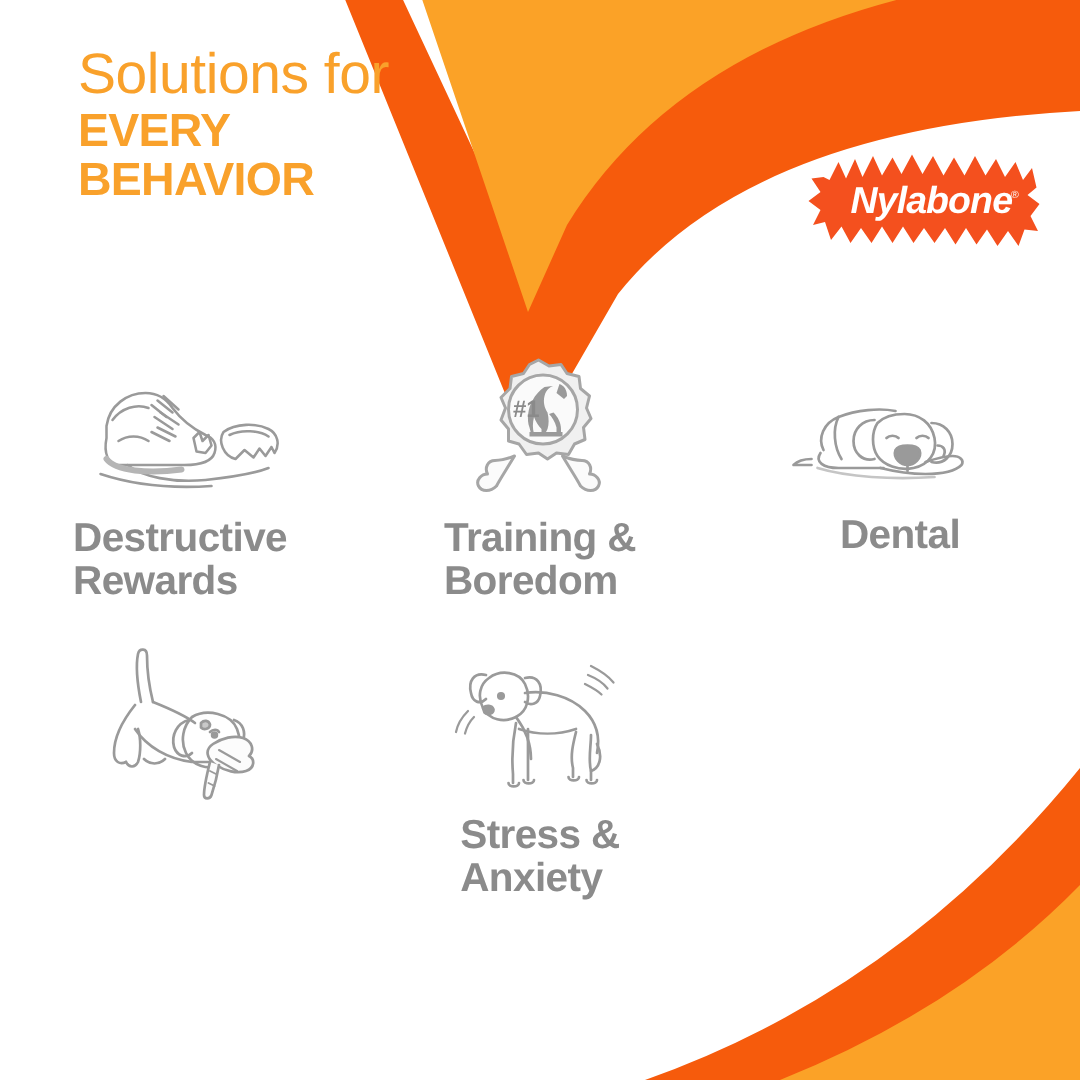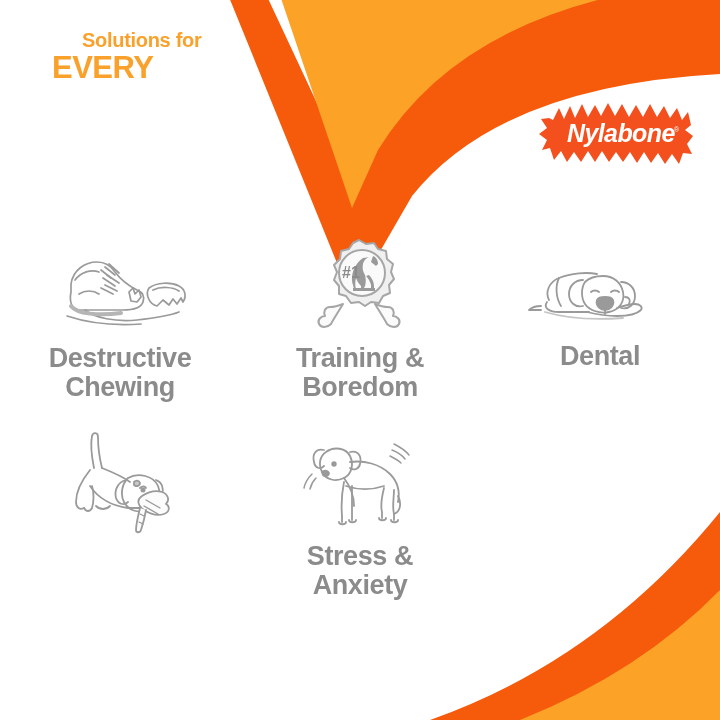--- a/index.html
+++ b/index.html
@@ -29,26 +29,25 @@
   }
 
   
   .headline {
     position: absolute;
     left: 52px;
     top: 30px;
     width: 330px;
   }
   .headline .line1 {
-    font-size: 20px;
-    font-weight: bold;
+    font-size: 38px;
+    font-weight: normal;
     line-height: 1.08;
     letter-spacing: -0.3px;
     white-space: nowrap;
-    margin-left: 30px;
   }
   .headline .line2,
   .headline .line3 {
     font-size: 31px;
     font-weight: bold;
     line-height: 1.06;
     letter-spacing: -0.5px;
     white-space: nowrap;
   }
 
@@ -82,21 +81,20 @@
   }
   .cell .art {
     height: 98px;
     display: flex;
     align-items: flex-end;
     justify-content: center;
   }
   .cell .art svg { display: block; }
   .cell .caption {
     margin-top: 8px;
-    text-align: center;
     color: #8b8b8b;
     font-weight: bold;
     font-size: 27px;
     line-height: 1.08;
     letter-spacing: -0.4px;
   }
   .cell .caption .cap-l { display: block; white-space: nowrap; }
 
   
   .row2 .art { height: 96px; }
@@ -115,20 +113,21 @@
   </svg>
 
   <svg class="swoosh-layer" viewBox="0 0 720 720" width="720" height="720" aria-hidden="true">
     <path fill="#F65B0C" d="M430,720 Q600,660 720,512 L720,596 Q640,672 556,720 Z"></path>
     <path fill="#FBA227" d="M520,720 Q640,672 720,590 L720,720 Z"></path>
   </svg>
 
   <div class="headline">
     <div class="line1" style="color:#F9A12B">Solutions for</div>
     <div class="line2" style="color:#F9A12B">EVERY</div>
+    <div class="line3" style="color:#F9A12B">BEHAVIOR</div>
   </div>
 
   <div class="logo">
     <svg viewBox="0 0 164 82" width="164" height="82" aria-hidden="true">
       <path fill="#F4501E" d="M16,28 L22,16 L27,27 L33,14 L38,26 L45,12 L51,25 L58,13 L64,24
                L71,11 L78,24 L85,12 L92,25 L99,13 L106,25 L113,12 L120,25
                L127,14 L133,26 L140,16 L145,28 L151,20 L154,33 L148,38 L156,44
                L150,52 L155,62 L146,61 L142,72 L135,62 L128,72 L121,61 L114,71
                L107,60 L100,71 L93,60 L86,70 L79,60 L72,70 L65,59 L58,70
                L51,59 L44,70 L37,60 L30,70 L24,59 L17,68 L13,56 L5,58 L10,48
@@ -165,21 +164,21 @@
 
             <path d="M104,44 C112,38 126,38 134,42 C140,45 142,52 138,58
                      L136,54 L132,60 L128,55 L124,61 L118,56 L112,62
                      C104,60 100,50 104,44 Z"></path>
             <path d="M108,46 C116,42 128,43 134,47"></path>
           </g>
         </svg>
       </div>
       <div class="caption">
         <span class="cap-l">Destructive</span>
-        <span class="cap-l">Chewing</span>
+        <span class="cap-l">Rewards</span>
       </div>
     </div>
 
 
     <div class="cell">
       <div class="art">
         <svg viewBox="0 0 110 100" width="110" height="100" aria-hidden="true">
           <g fill="none" stroke="#a6a6a6" stroke-width="2" stroke-linecap="round" stroke-linejoin="round">
 
             <path d="M38,68 C32,78 28,84 26,88 C22,92 16,92 14,88

